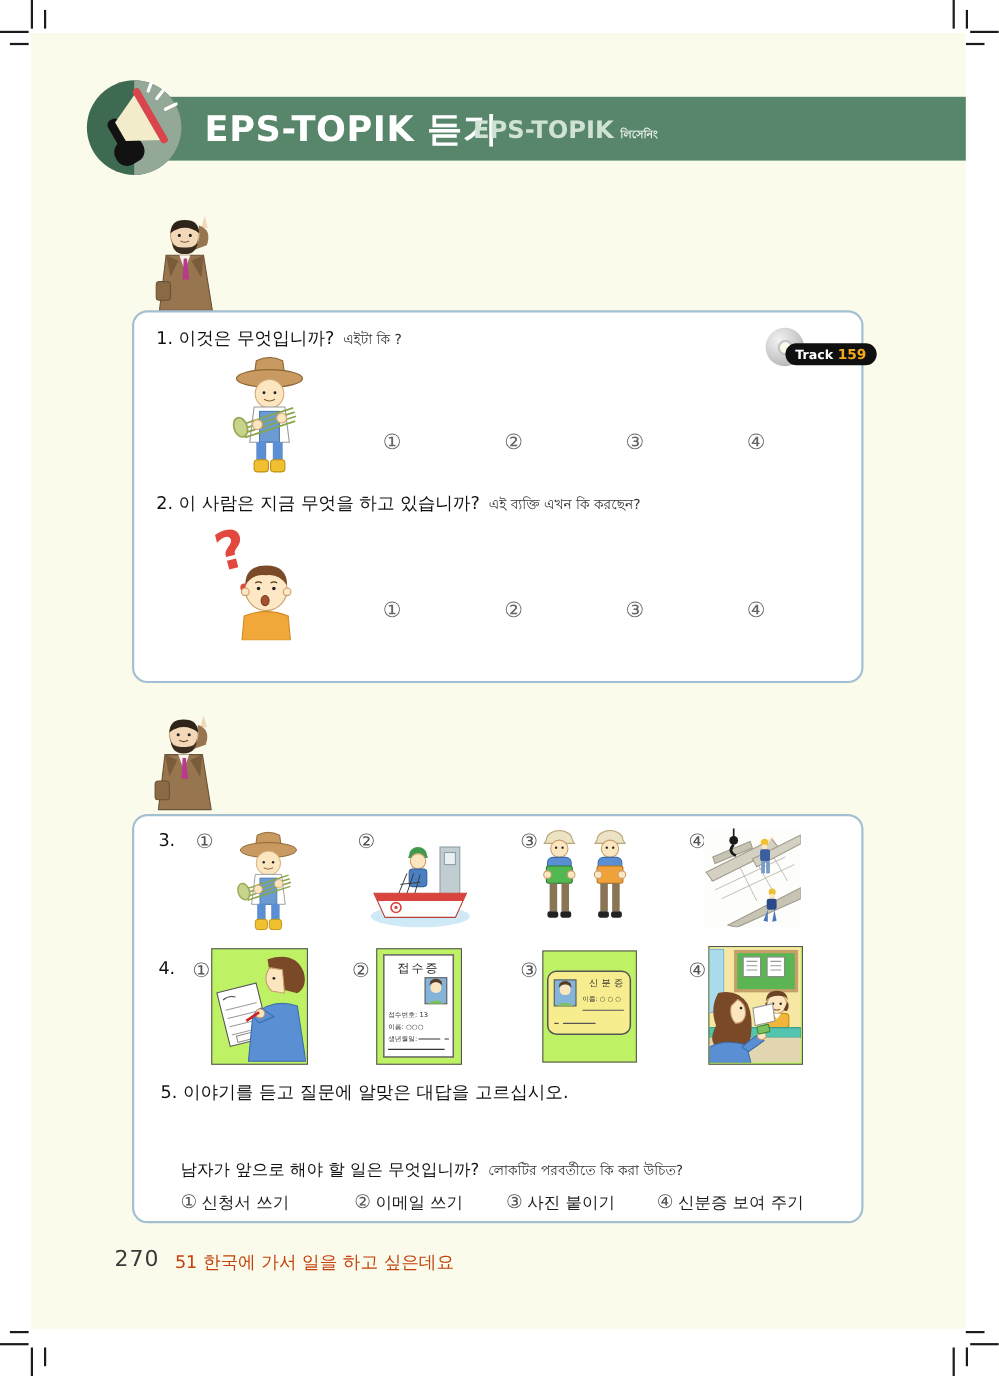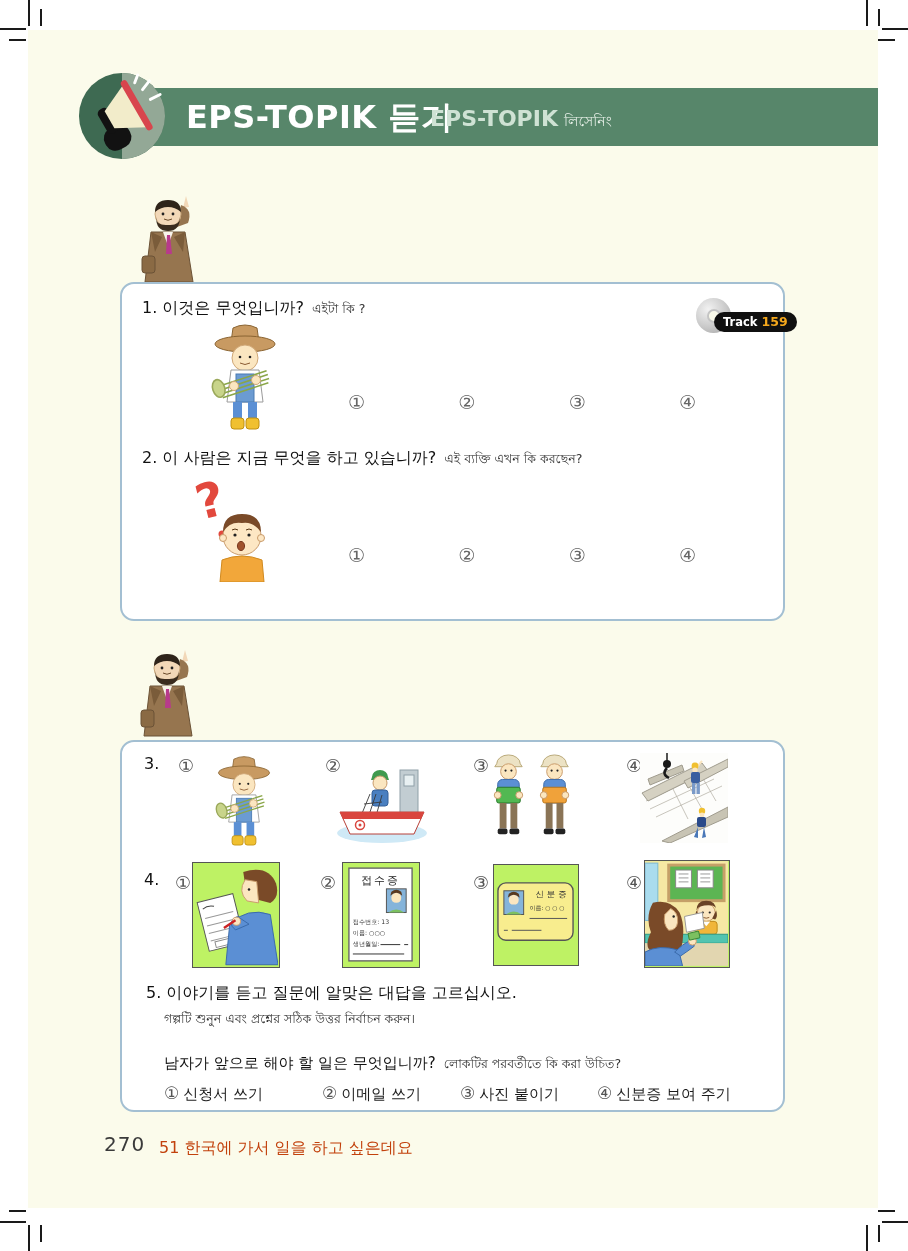--- a/index.html
+++ b/index.html
@@ -5,21 +5,21 @@
   *{margin:0;padding:0;box-sizing:border-box}
   html,body{width:908px;height:1251px}
   body{position:relative;background:#ffffff;font-family:"DejaVu Sans","Liberation Sans",sans-serif;overflow:hidden;color:#1c1c1c}
   .page{position:absolute;left:28px;top:30px;width:850px;height:1178px;background:#FBFBEB}
   .cm{position:absolute;background:#1a1a1a}
   
   .band{position:absolute;left:72px;top:58px;width:778px;height:58px;background:#57866A}
   .icon-wrap{position:absolute;left:50px;top:42px;width:88px;height:88px}
   .htitle{position:absolute;left:158px;top:66px;font-size:32px;font-weight:bold;color:#ffffff;letter-spacing:.5px;white-space:nowrap}
   .hsub{position:absolute;left:402px;top:76px;font-size:22px;font-weight:bold;color:#CFE2D4;white-space:nowrap}
-  .hsub .bn{font-size:14px;font-weight:normal;color:#E8F1E9;margin-left:6px}
+  .hsub .bn{font-size:10px;font-weight:bold;color:#E8F1E9;margin-left:6px}
   
   .ibox{position:absolute;background:#F9E7A0;border-radius:16px;color:#2b2b2b;font-size:14.5px;line-height:1.68}
   .ibox .txt{display:block;padding:10px 18px 10px 0}
   .teacher{position:absolute;width:60px;height:92px}
   
   .qbox{position:absolute;background:#ffffff;border:2px solid #A3BFD2;border-radius:14px}
   .qline{position:absolute;white-space:nowrap;font-size:16px;color:#111}
   .qline .bn{font-size:12.5px;color:#333;margin-left:8px}
   .marker{position:absolute;font-size:18px;color:#555;font-family:"DejaVu Sans",sans-serif}
   .mrow{position:absolute;display:flex;justify-content:space-between}
@@ -405,21 +405,20 @@
         <path d="M26,48 Q34,52 33,62 Q32,70 24,70 Q18,64 20,54 Z" fill="#FBE6C0" stroke="#C99B6B"></path>
         <circle cx="29" cy="56" r="1.2" fill="#222"></circle>
         <path d="M0,92 Q14,84 34,90 L38,106 L0,106 Z" fill="#5B8FD4" stroke="#3A6AAA"></path>
         <path d="M30,92 Q38,84 46,80 L50,86 Q42,92 36,96 Z" fill="#5B8FD4" stroke="#3A6AAA"></path>
         <circle cx="48" cy="81" r="4" fill="#FBE6C0" stroke="#C99B6B"></circle>
         <rect x="44" y="72" width="11" height="7" rx="1" fill="#7CC060" stroke="#3A8A3A" transform="rotate(-12 49 75)"></rect>
       </svg>
     </div>
 
     <div class="qline" style="left:24px;top:241px"><span>5.</span> <span>이야기를 듣고 질문에 알맞은 대답을 고르십시오.</span></div>
-    <div class="q5sub" style="left:42px;top:268px">গল্পটি শুনুন এবং প্রশ্নের সঠিক উত্তর নির্বাচন করুন।</div>
     <div class="qline" style="left:42px;top:312px;font-size:15px"><span>남자가 앞으로 해야 할 일은 무엇입니까?</span><span class="bn">লোকটির পরবর্তীতে কি করা উচিত?</span></div>
 
     <div class="q5opt" style="left:42px;top:341px"><span class="mk">①</span><span>신청서 쓰기</span></div>
     <div class="q5opt" style="left:200px;top:341px"><span class="mk">②</span><span>이메일 쓰기</span></div>
     <div class="q5opt" style="left:338px;top:341px"><span class="mk">③</span><span>사진 붙이기</span></div>
     <div class="q5opt" style="left:475px;top:341px"><span class="mk">④</span><span>신분증 보여 주기</span></div>
   </div>
 
   <div class="pageno" style="left:76px;top:1102px">270</div>
   <div class="lesson" style="left:131px;top:1108px">51 한국에 가서 일을 하고 싶은데요</div>

